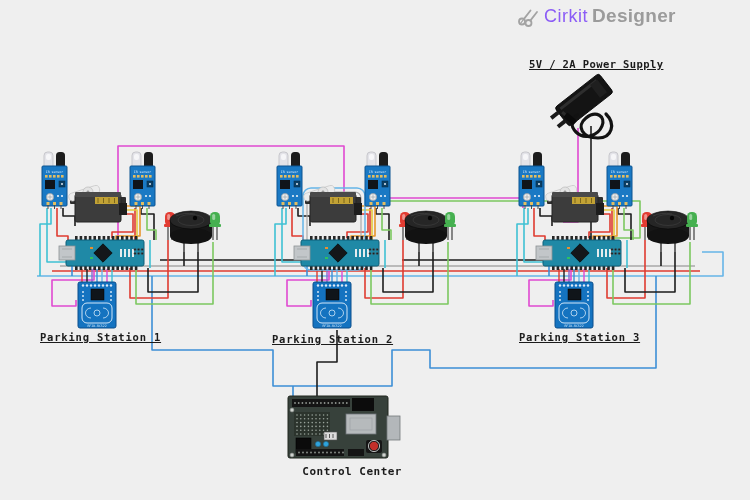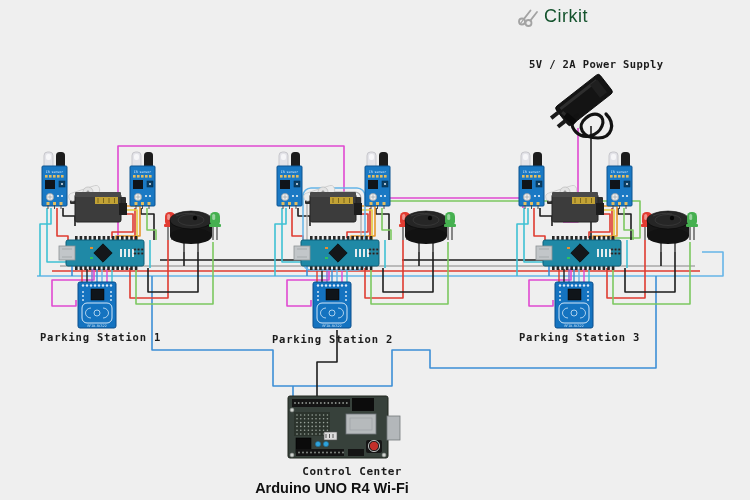--- a/index.html
+++ b/index.html
@@ -1,25 +1,25 @@
 <!DOCTYPE html>
 <html><head>
 <meta charset="utf-8">
 <style>
   html,body{margin:0;padding:0;}
   .canvas{position:relative;width:750px;height:500px;background:#efefef;overflow:hidden;
           font-family:"DejaVu Sans Mono", monospace;}
   .caption{position:absolute;font:bold 10.5px "DejaVu Sans Mono",monospace;color:#1b1b1b;
-           letter-spacing:0.8px;white-space:nowrap;}
+           letter-spacing:0.8px;white-space:nowrap;text-decoration:underline;}
   .cc-caption{position:absolute;font:bold 11px "DejaVu Sans Mono",monospace;color:#1b1b1b;
            letter-spacing:0.5px;width:140px;text-align:right;}
   .cc-board{position:absolute;font:bold 14.5px "Liberation Sans",sans-serif;color:#111;
            width:160px;text-align:center;}
   .logo{position:absolute;left:516px;top:4px;display:flex;align-items:center;gap:4px;}
-  .logo-cirkit{font:500 18px "Liberation Sans",sans-serif;color:#14532d;letter-spacing:0.5px;}
+  .logo-cirkit{font:500 18px "Liberation Sans",sans-serif;color:#8b5cf6;letter-spacing:0.5px;}
   .logo-designer{font:bold 19px "Liberation Sans",sans-serif;color:#9b9b9b;letter-spacing:0.3px;}
   svg#diagram{position:absolute;left:0;top:0;}
 </style>
 </head>
 <body>
 
 <div class="canvas" style="background: rgb(239, 239, 239);">
   <svg id="diagram" width="750" height="500" viewBox="0 0 750 500">
       <g fill="none" stroke-linejoin="round">
         <path d="M60,266 H695" stroke="#a9a9a9" stroke-width="1.6"></path>
@@ -726,21 +726,21 @@
     <svg width="24" height="24" viewBox="0 0 24 24">
       <g fill="none" stroke="#a3a3a3" stroke-width="1.8" stroke-linecap="round">
         <circle cx="6" cy="17.5" r="3"></circle>
         <line x1="7.8" y1="15.1" x2="14.5" y2="6.5"></line>
         <line x1="4.2" y1="19.9" x2="7.8" y2="15.1" stroke-width="1.2"></line>
         <circle cx="12.5" cy="19" r="3"></circle>
         <line x1="14.3" y1="16.6" x2="21" y2="8"></line>
       </g>
     </svg>
     <span class="logo-cirkit">Cirkit</span>
+    <span class="logo-designer">Designer</span>
   </div>
 
   <div class="caption" style="left:529px;top:58px;letter-spacing:0.4px;">5V / 2A Power Supply</div>
   <div class="caption" style="left:40px;top:331px;">Parking Station 1</div>
   <div class="caption" style="left:272px;top:333px;">Parking Station 2</div>
   <div class="caption" style="left:519px;top:331px;text-align:center;">Parking Station 3</div>
   <div class="cc-caption" style="left:262px;top:465px;">Control Center</div>
-  <div class="cc-board" style="left:252px;top:480px;">Arduino UNO R4 Wi-Fi</div>
 </div>
 
 </body></html>

